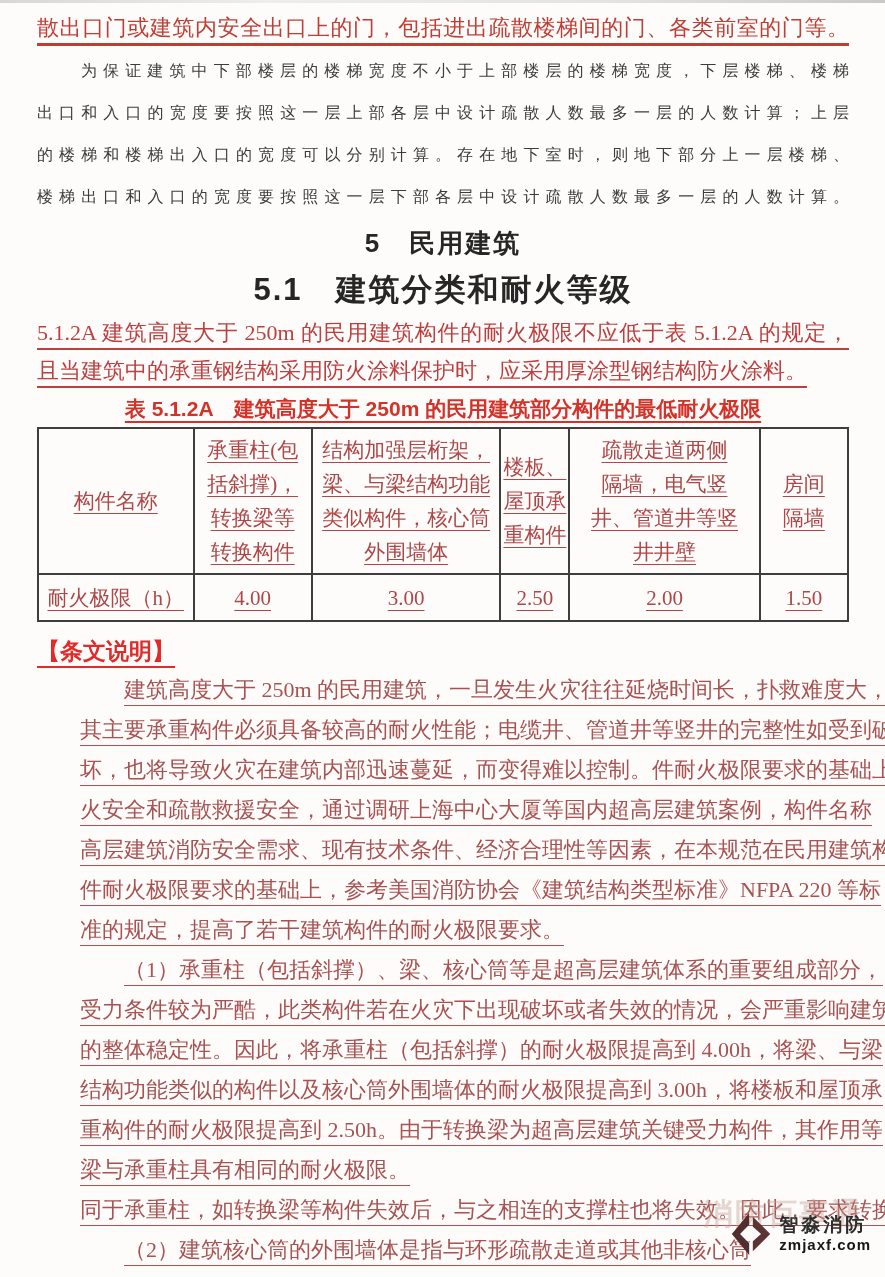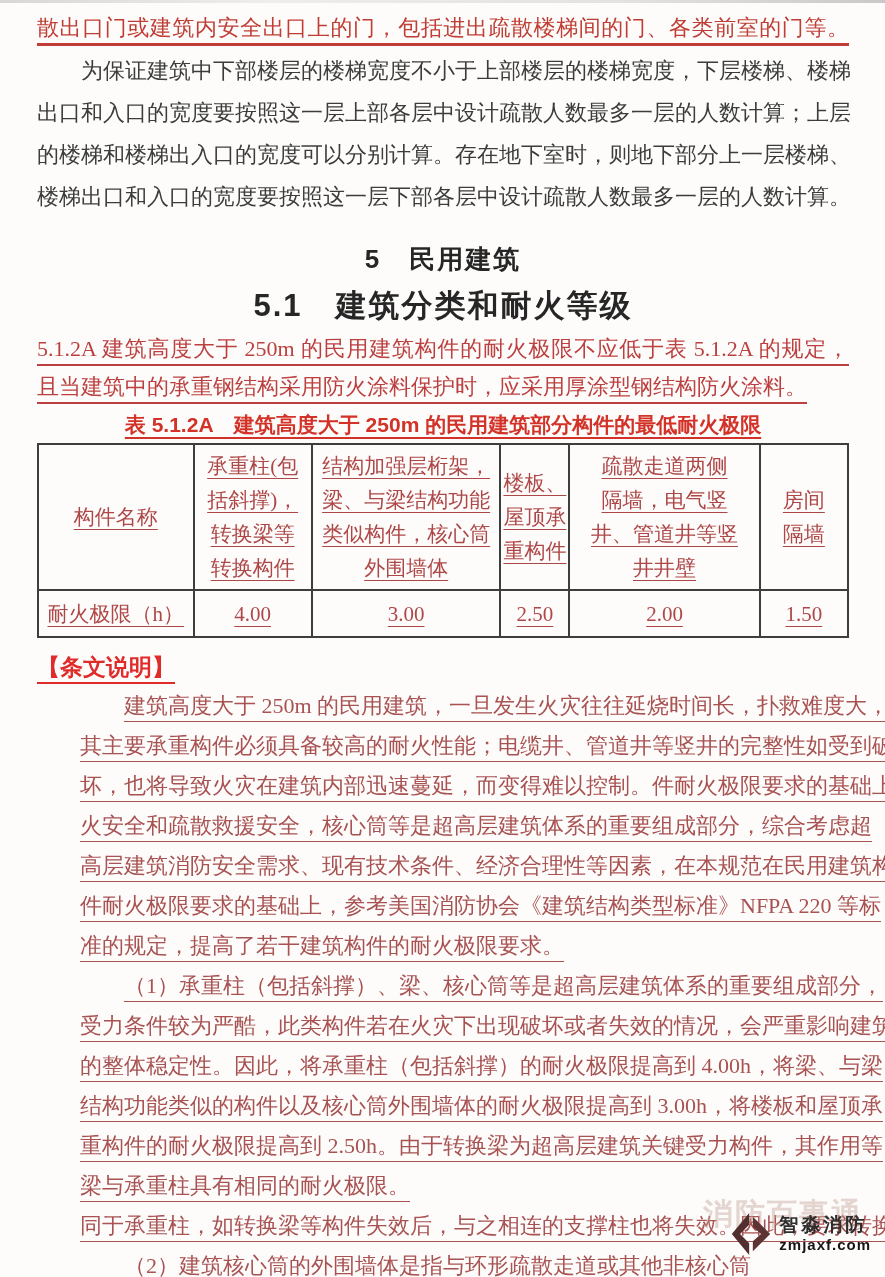--- a/index.html
+++ b/index.html
@@ -25,27 +25,27 @@
   }
   .line.last { text-align-last: left; }
   .line.indent { text-indent: 44px; }
 
   .top-line {
     font-size: 22px; color: #bf3d34; height: 42px; line-height: 40px;
     text-decoration: underline; text-decoration-thickness: 2.5px; text-underline-offset: 8px;
   }
 
   .intro .line {
-    font-size: 22px; color: #3c3c3c; height: 42px; line-height: 42px;
+    font-size: 16px; color: #3c3c3c; height: 42px; line-height: 42px;
   }
 
   .h-chap {
     font-family: "Liberation Sans", "DejaVu Sans", sans-serif;
     font-size: 26px; font-weight: bold; color: #262626;
-    text-align: center; height: 44px; line-height: 46px; margin-top: 18px;
+    text-align: center; height: 44px; line-height: 46px; margin-top: 2px;
     letter-spacing: 2px;
   }
   .h-sect {
     font-family: "Liberation Sans", "DejaVu Sans", sans-serif;
     font-size: 31px; font-weight: bold; color: #262626;
     text-align: center; height: 50px; line-height: 52px;
     letter-spacing: 2px;
   }
 
   .clause { margin-top: 1px; }
@@ -186,21 +186,21 @@
   </tbody>
     </table>
 
   <div class="comm-head">【条文说明】</div>
 
   <div class="commentary">
     <div>
       <span class="line indent">建筑高度大于 250m 的民用建筑，一旦发生火灾往往延烧时间长，扑救难度大，</span>
       <span class="line">其主要承重构件必须具备较高的耐火性能；电缆井、管道井等竖井的完整性如受到破</span>
       <span class="line">坏，也将导致火灾在建筑内部迅速蔓延，而变得难以控制。件耐火极限要求的基础上</span>
-      <span class="line">火安全和疏散救援安全，核心筒等是超高层建筑体系的重要组成部分，综合考虑超</span>
+      <span class="line">火安全和疏散救援安全，通过调研上海中心大厦等国内超高层建筑案例，构件名称</span>
       <span class="line">高层建筑消防安全需求、现有技术条件、经济合理性等因素，在本规范在民用建筑构</span>
       <span class="line">件耐火极限要求的基础上，参考美国消防协会《建筑结构类型标准》NFPA 220 等标</span>
       <span class="line last">准的规定，提高了若干建筑构件的耐火极限要求。</span>
     </div>
     <div>
       <span class="line indent">（1）承重柱（包括斜撑）、梁、核心筒等是超高层建筑体系的重要组成部分，</span>
       <span class="line">受力条件较为严酷，此类构件若在火灾下出现破坏或者失效的情况，会严重影响建筑</span>
       <span class="line">的整体稳定性。因此，将承重柱（包括斜撑）的耐火极限提高到 4.00h，将梁、与梁</span>
       <span class="line">结构功能类似的构件以及核心筒外围墙体的耐火极限提高到 3.00h，将楼板和屋顶承</span>
       <span class="line">重构件的耐火极限提高到 2.50h。由于转换梁为超高层建筑关键受力构件，其作用等</span>

